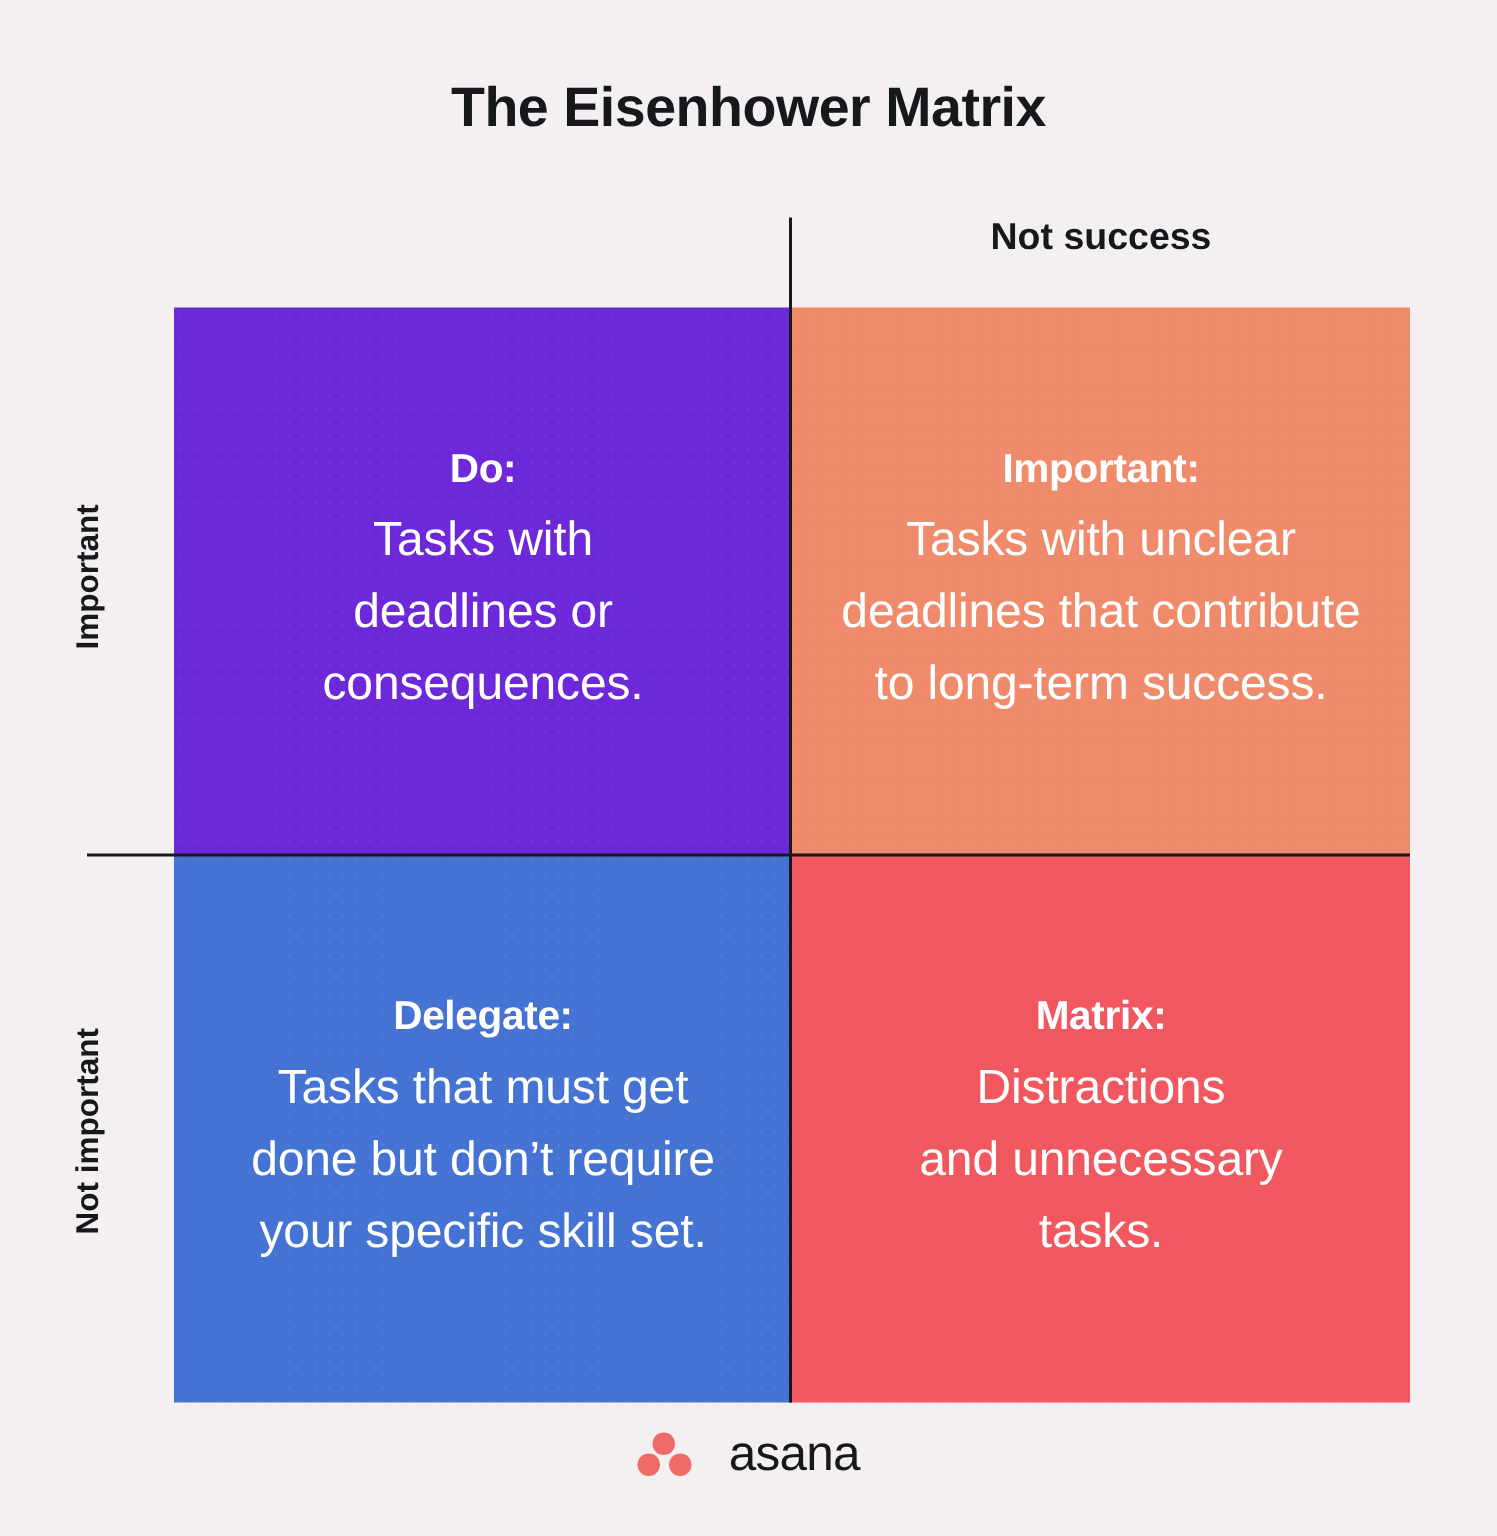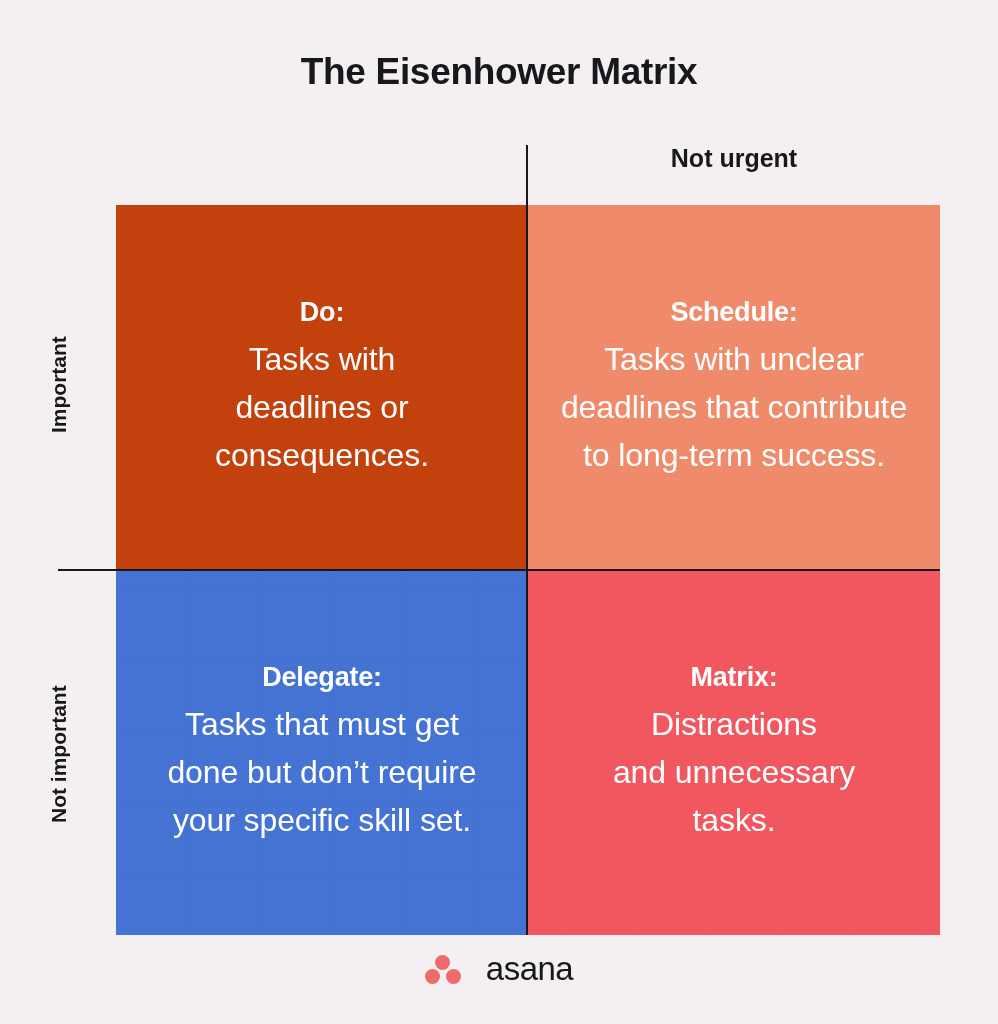--- a/index.html
+++ b/index.html
@@ -180,35 +180,35 @@
   }
 </style>
 </head>
 <body style="background: rgb(244, 239, 241);">
 
 <div id="page">
 
   <div class="page-title">The Eisenhower Matrix</div>
 
 
-  <div class="col-header not-urgent">Not urgent</div>
+  <div class="col-header not-urgent">Not success</div>
 
   <div class="row-label important">Important</div>
 
   <div class="row-label not-important">Not important</div>
 
   <div class="matrix">
 
-    <div class="quadrant" style="background-color: #c2410c;">
+    <div class="quadrant" style="background-color: #6d28d9;">
       <div class="q-title">Do:</div>
       <div class="q-body">Tasks with<br>deadlines or<br>consequences.</div>
     </div>
 
     <div class="quadrant" style="background-color: rgb(239, 139, 107);">
-      <div class="q-title">Schedule:</div>
+      <div class="q-title">Important:</div>
       <div class="q-body">Tasks with unclear<br>deadlines that contribute<br>to long-term success.</div>
     </div>
 
     <div class="quadrant" style="background-color: rgb(68, 115, 212);">
       <div class="q-title">Delegate:</div>
       <div class="q-body">Tasks that must get<br>done but don’t require<br>your specific skill set.</div>
     </div>
 
     <div class="quadrant" style="background-color: rgb(240, 87, 95);">
       <div class="q-title">Matrix:</div>

